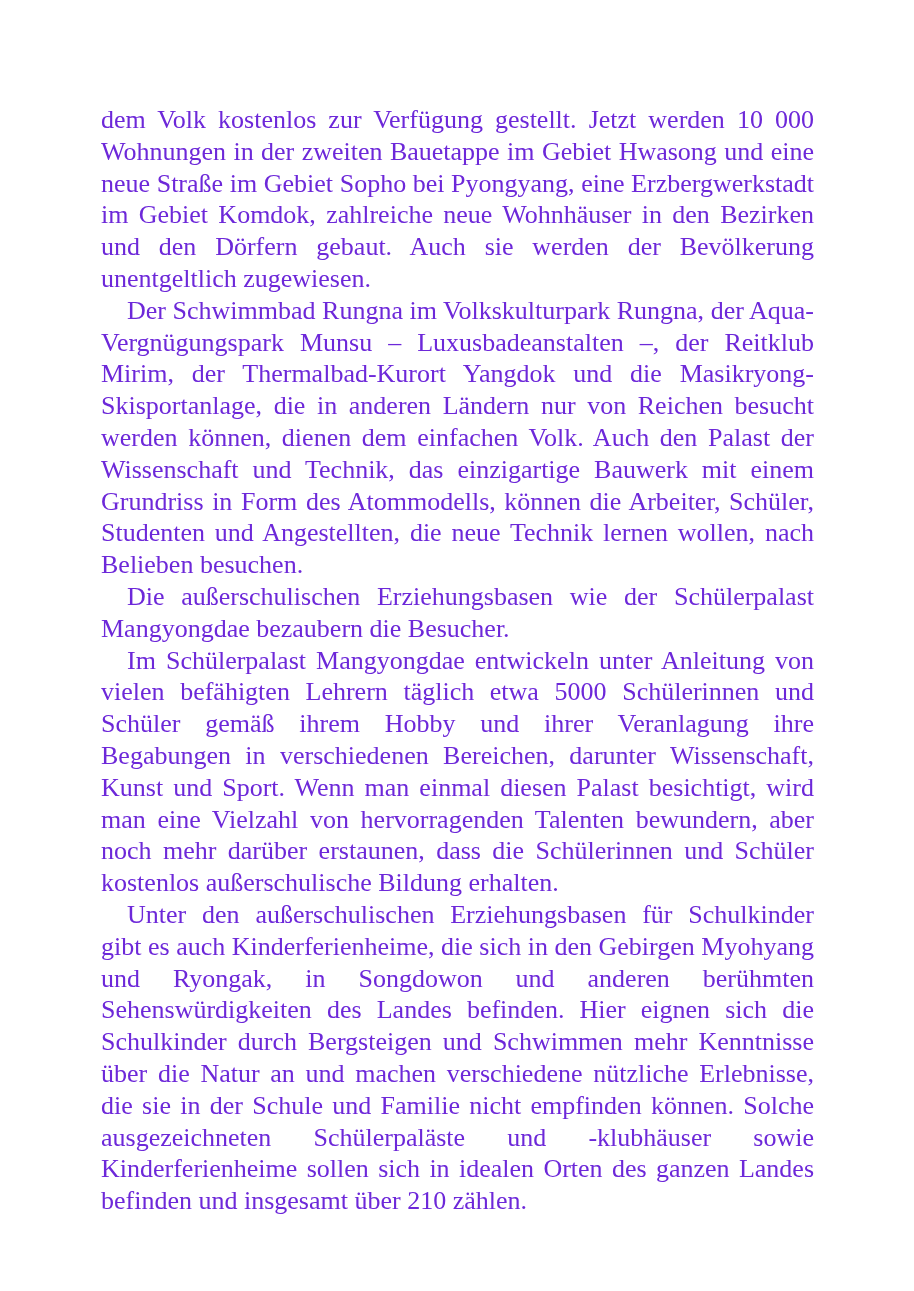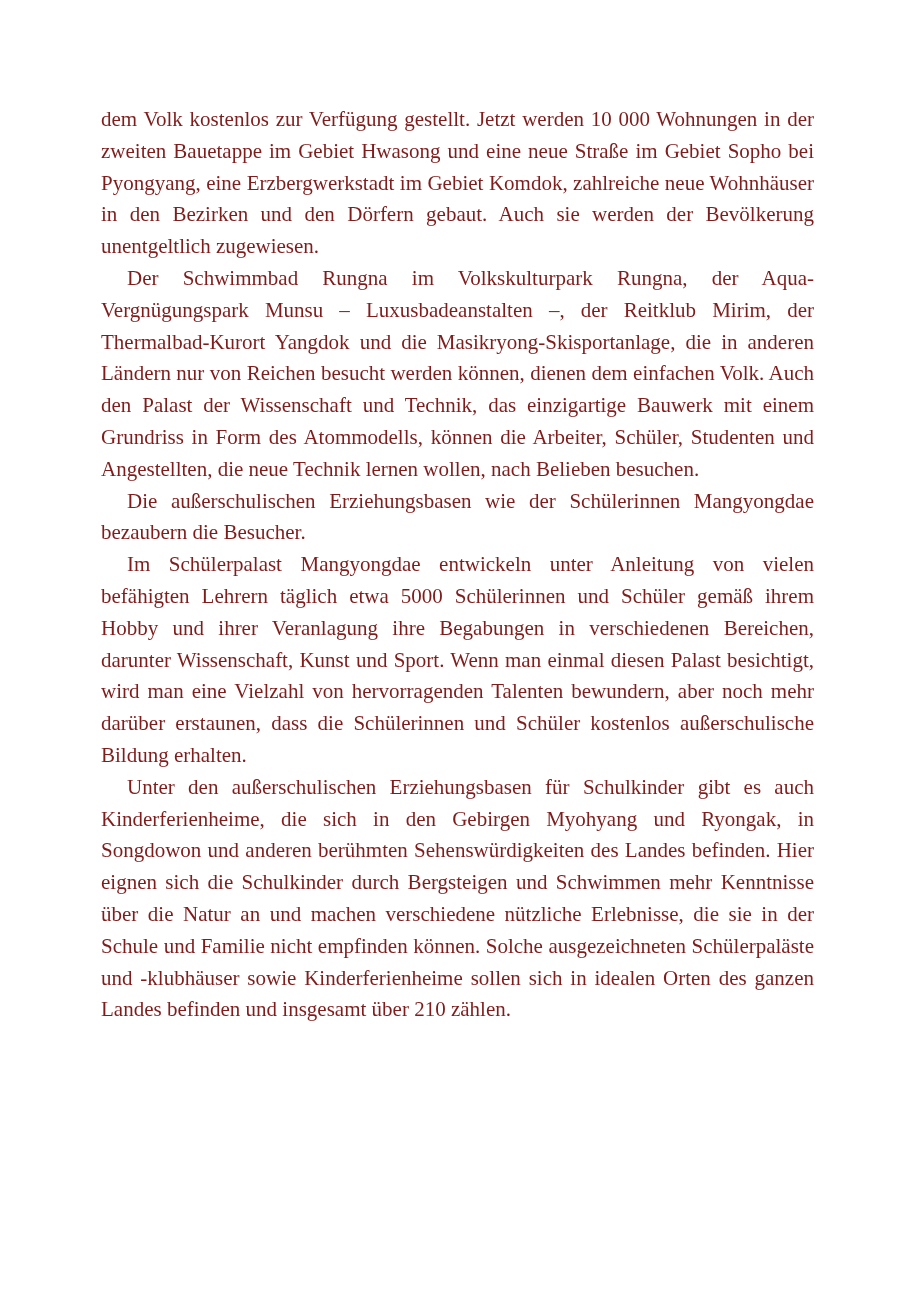--- a/index.html
+++ b/index.html
@@ -3,37 +3,37 @@
 <meta charset="utf-8">
 <style>
   html, body { margin: 0; padding: 0; background: #ffffff; }
   body { width: 914px; height: 1291px; position: relative; overflow: hidden; }
   .page {
     position: absolute;
     left: 101px;
     top: 104px;
     width: 713px;
     font-family: "Liberation Serif", "DejaVu Serif", serif;
-    font-size: 21px;
+    font-size: 26px;
     line-height: 31.8px;
-    color: #7f1d1d;
+    color: #6d28d9;
     text-align: justify;
   }
   .page p {
     margin: 0;
     text-indent: 26px;
     text-align: justify;
   }
   .page p.cont { text-indent: 0; }
   .page p.open-end {
     text-align-last: justify;
   }
 </style>
 </head>
 <body>
 
 <div class="page">
   <p class="cont">dem Volk kostenlos zur Verfügung gestellt. Jetzt werden 10 000 Wohnungen in der zweiten Bauetappe im Gebiet Hwasong und eine neue Straße im Gebiet Sopho bei Pyongyang, eine Erzbergwerkstadt im Gebiet Komdok, zahlreiche neue Wohnhäuser in den Bezirken und den Dörfern gebaut. Auch sie werden der Bevölkerung unentgeltlich zugewiesen.</p>
   <p>Der Schwimmbad Rungna im Volkskulturpark Rungna, der Aqua-Vergnügungspark Munsu – Luxusbadeanstalten –, der Reitklub Mirim, der Thermalbad-Kurort Yangdok und die Masikryong-Skisportanlage, die in anderen Ländern nur von Reichen besucht werden können, dienen dem einfachen Volk. Auch den Palast der Wissenschaft und Technik, das einzigartige Bauwerk mit einem Grundriss in Form des Atommodells, können die Arbeiter, Schüler, Studenten und Angestellten, die neue Technik lernen wollen, nach Belieben besuchen.</p>
-  <p>Die außerschulischen Erziehungsbasen wie der Schülerinnen Mangyongdae bezaubern die Besucher.</p>
+  <p>Die außerschulischen Erziehungsbasen wie der Schülerpalast Mangyongdae bezaubern die Besucher.</p>
   <p>Im Schülerpalast Mangyongdae entwickeln unter Anleitung von vielen befähigten Lehrern täglich etwa 5000 Schülerinnen und Schüler gemäß ihrem Hobby und ihrer Veranlagung ihre Begabungen in verschiedenen Bereichen, darunter Wissenschaft, Kunst und Sport. Wenn man einmal diesen Palast besichtigt, wird man eine Vielzahl von hervorragenden Talenten bewundern, aber noch mehr darüber erstaunen, dass die Schülerinnen und Schüler kostenlos außerschulische Bildung erhalten.</p>
   <p>Unter den außerschulischen Erziehungsbasen für Schulkinder gibt es auch Kinderferienheime, die sich in den Gebirgen Myohyang und Ryongak, in Songdowon und anderen berühmten Sehenswürdigkeiten des Landes befinden. Hier eignen sich die Schulkinder durch Bergsteigen und Schwimmen mehr Kenntnisse über die Natur an und machen verschiedene nützliche Erlebnisse, die sie in der Schule und Familie nicht empfinden können. Solche ausgezeichneten Schülerpaläste und -klubhäuser sowie Kinderferienheime sollen sich in idealen Orten des ganzen Landes befinden und insgesamt über 210 zählen.</p>
 </div>
 
 </body></html>

